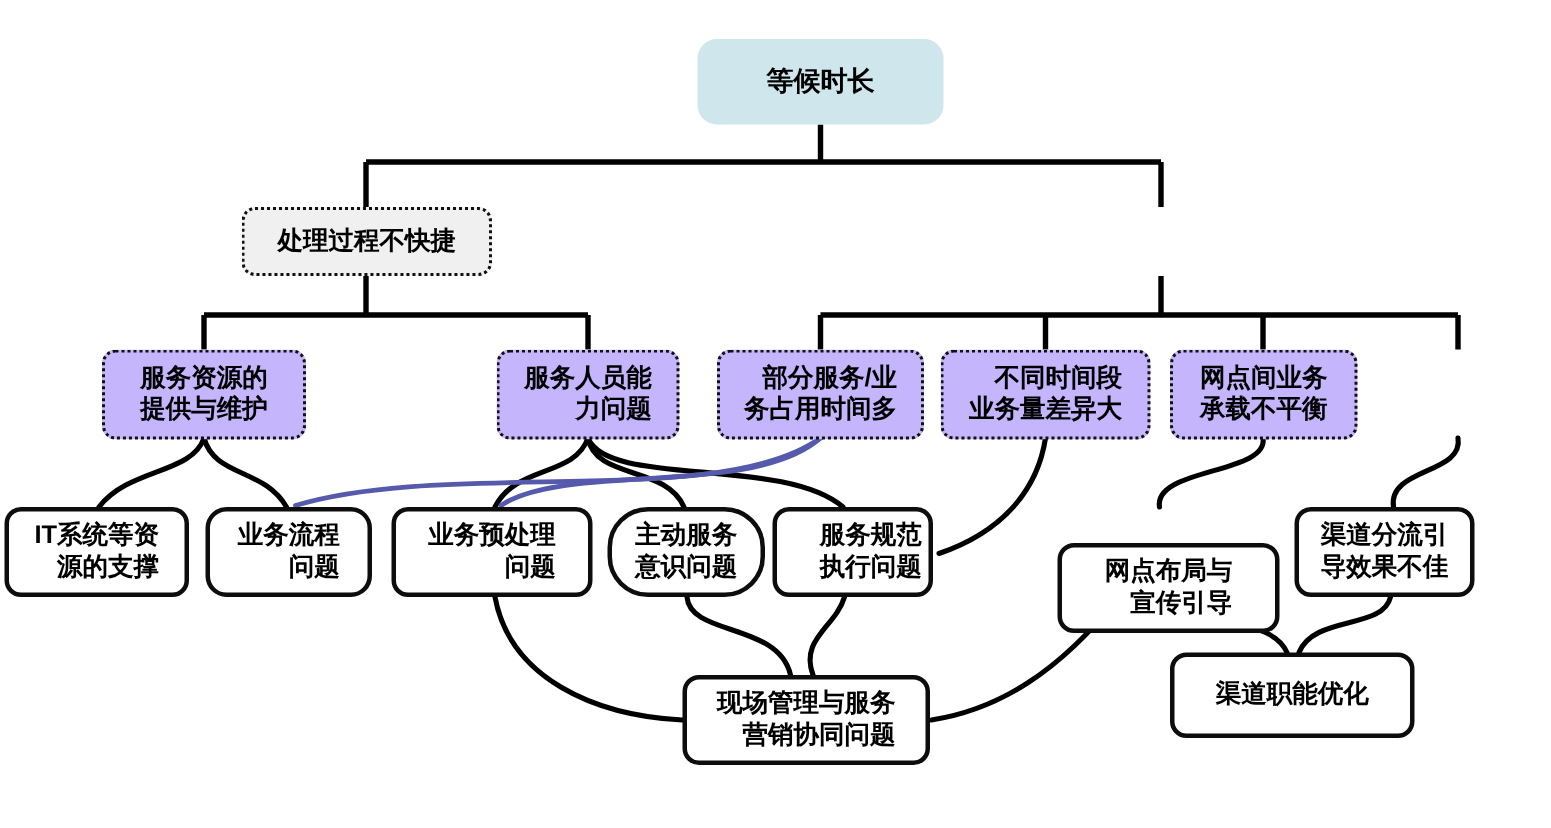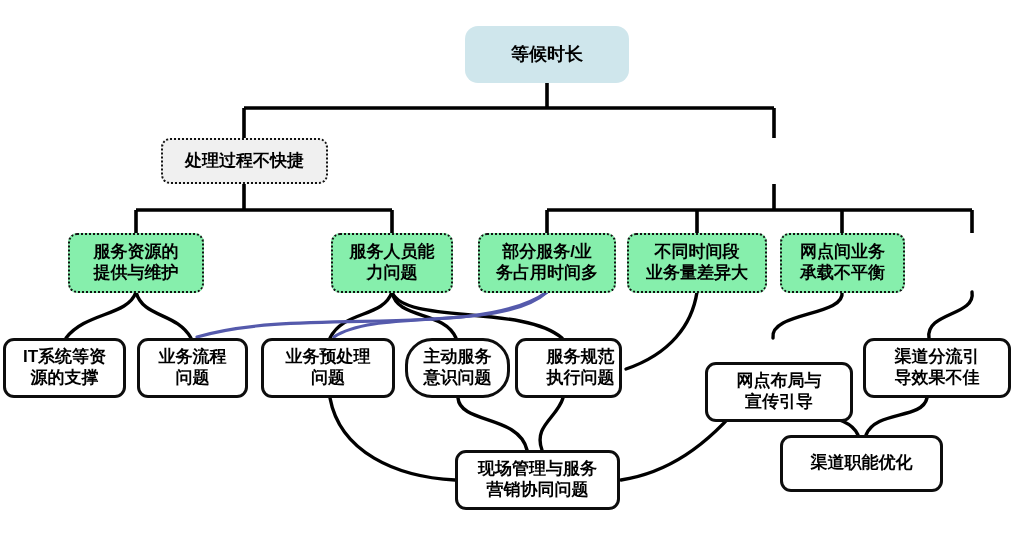--- a/index.html
+++ b/index.html
@@ -7,38 +7,38 @@
     position:relative;
     width:1034px;height:552px;
     background:#ffffff;
     font-family:"Liberation Sans","DejaVu Sans",sans-serif;
     overflow:hidden;
   }
   #edges{position:absolute;left:0;top:0;width:1034px;height:552px;}
   .box{
     position:absolute;
     display:flex;align-items:center;justify-content:center;
-    text-align:center;
+    text-align:right;
     font-weight:bold;
     color:#000000;
     font-size:17px;line-height:1.22;
     white-space:pre-line;
     box-sizing:border-box;
     background:#ffffff;
   }
   .root{
     background:#cfe6ec;
     border:none;
     border-radius:13px;
     font-size:18px;
   }
   .dotted{
     border:2px dotted #111111;
     border-radius:9px;
-    background:#86efac;
+    background:#c4b5fd;
   }
   .dotted.lvl2{background:#f0f0f0;}
   .solid{
     border:3px solid #0d0d0d;
     border-radius:11px;
     background:#ffffff;
   }
 </style>
 </head>
 <body>
@@ -84,30 +84,30 @@
 力问题</div>
   <div class="box dotted" style="left:478px;top:233px;width:138px;height:60px;">部分服务/业
 务占用时间多</div>
   <div class="box dotted" style="left:627px;top:233px;width:140px;height:60px;">不同时间段
 业务量差异大</div>
   <div class="box dotted" style="left:780px;top:233px;width:125px;height:60px;">网点间业务
 承载不平衡</div>
 
   <div class="box solid" style="left:3px;top:338px;width:123px;height:60px;">IT系统等资
 源的支撑</div>
-  <div class="box solid" style="left:137px;top:338px;width:111px;height:60px;">业务流程
+  <div class="box solid" style="left:137px;top:338px;width:111px;height:60px;border-radius:14px;">业务流程
 问题</div>
   <div class="box solid" style="left:261px;top:338px;width:134px;height:60px;">业务预处理
 问题</div>
   <div class="box solid" style="left:405px;top:338px;width:105px;height:60px;border-radius:27px;">主动服务
 意识问题</div>
   <div class="box solid" style="left:515px;top:338px;width:107px;height:60px;padding-left:24px;">服务规范
 执行问题</div>
   <div class="box solid" style="left:705px;top:338px;width:148px;height:60px;margin-top:24px;">网点布局与
 宣传引导</div>
-  <div class="box solid" style="left:863px;top:338px;width:148px;height:60px;">渠道分流引
+  <div class="box solid" style="left:863px;top:338px;width:120px;height:60px;">渠道分流引
 导效果不佳</div>
 
   <div class="box solid" style="left:455px;top:450px;width:165px;height:60px;">现场管理与服务
 营销协同问题</div>
   <div class="box solid" style="left:780px;top:435px;width:163px;height:57px;">渠道职能优化</div>
 
 </div>
 
 </body></html>

